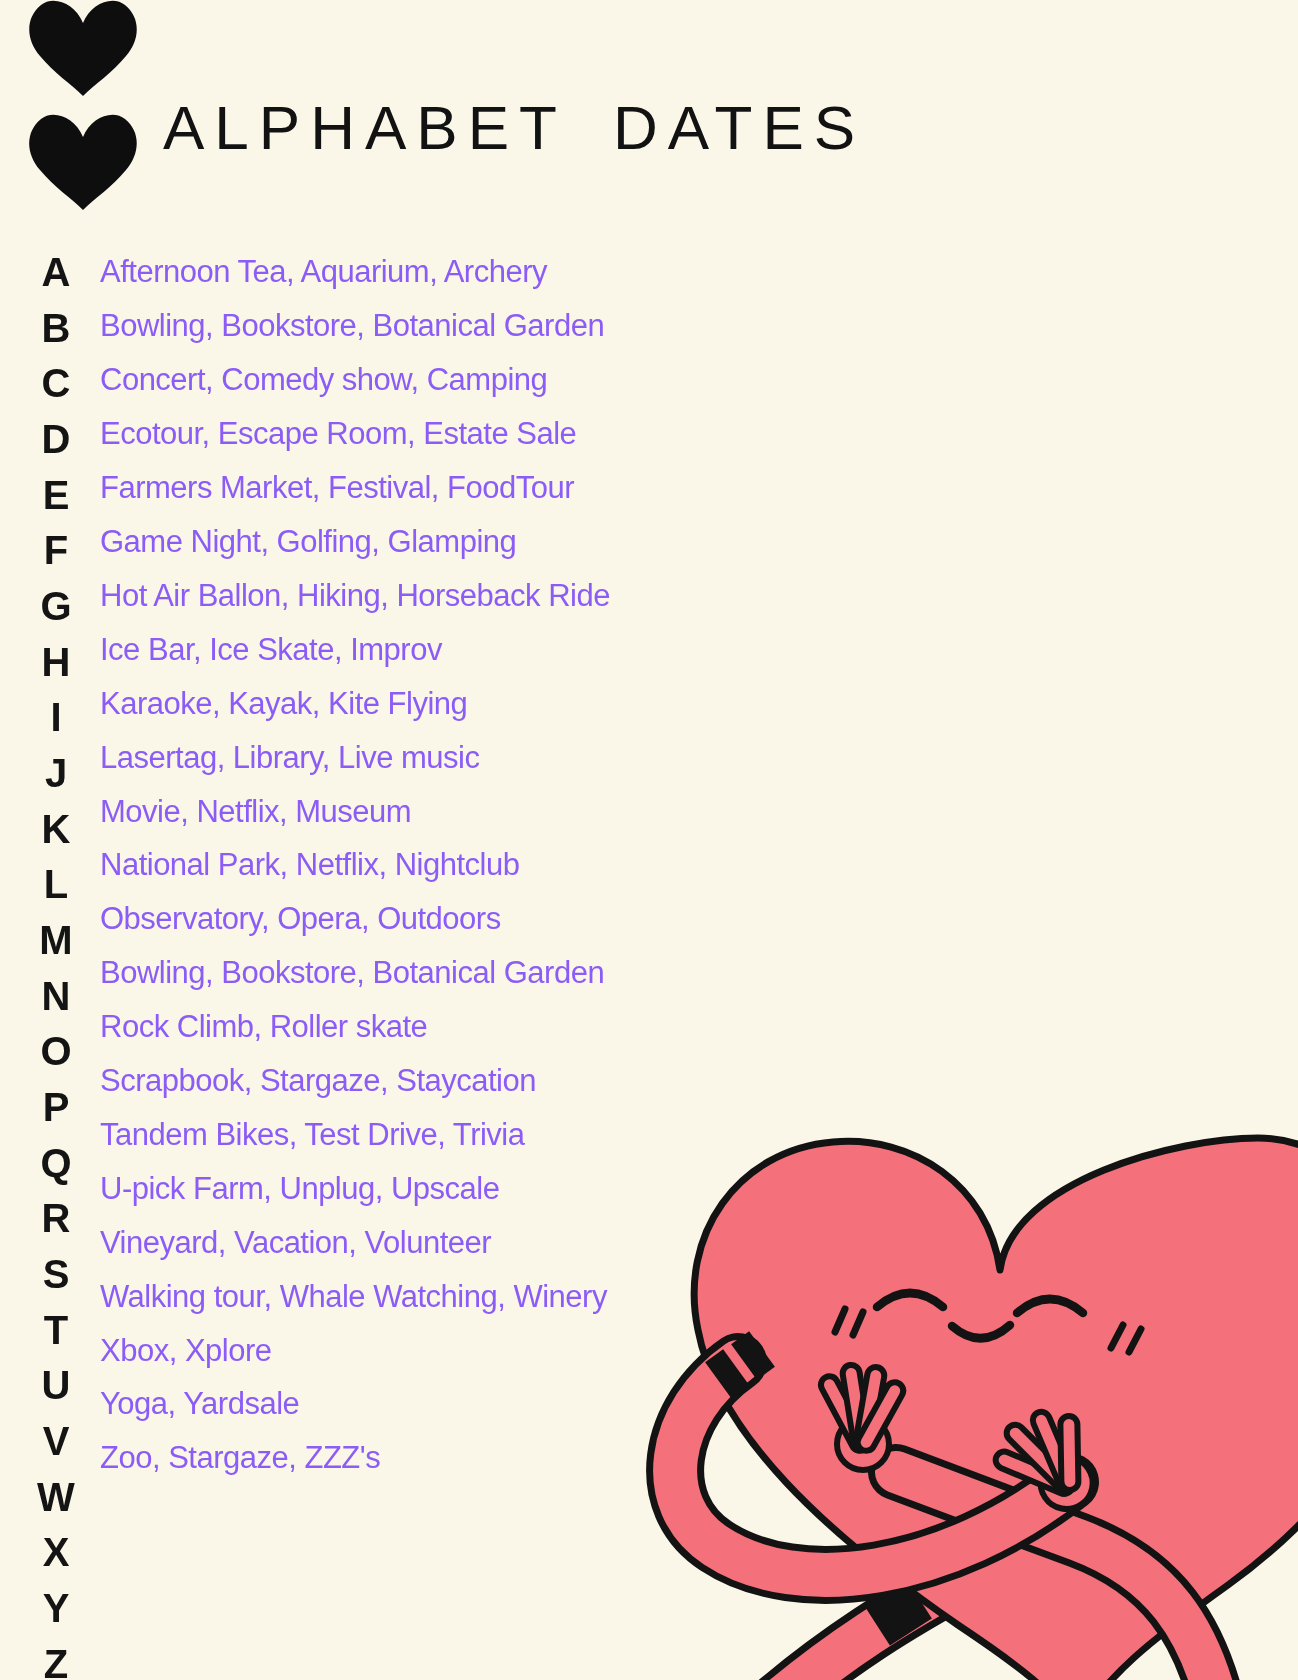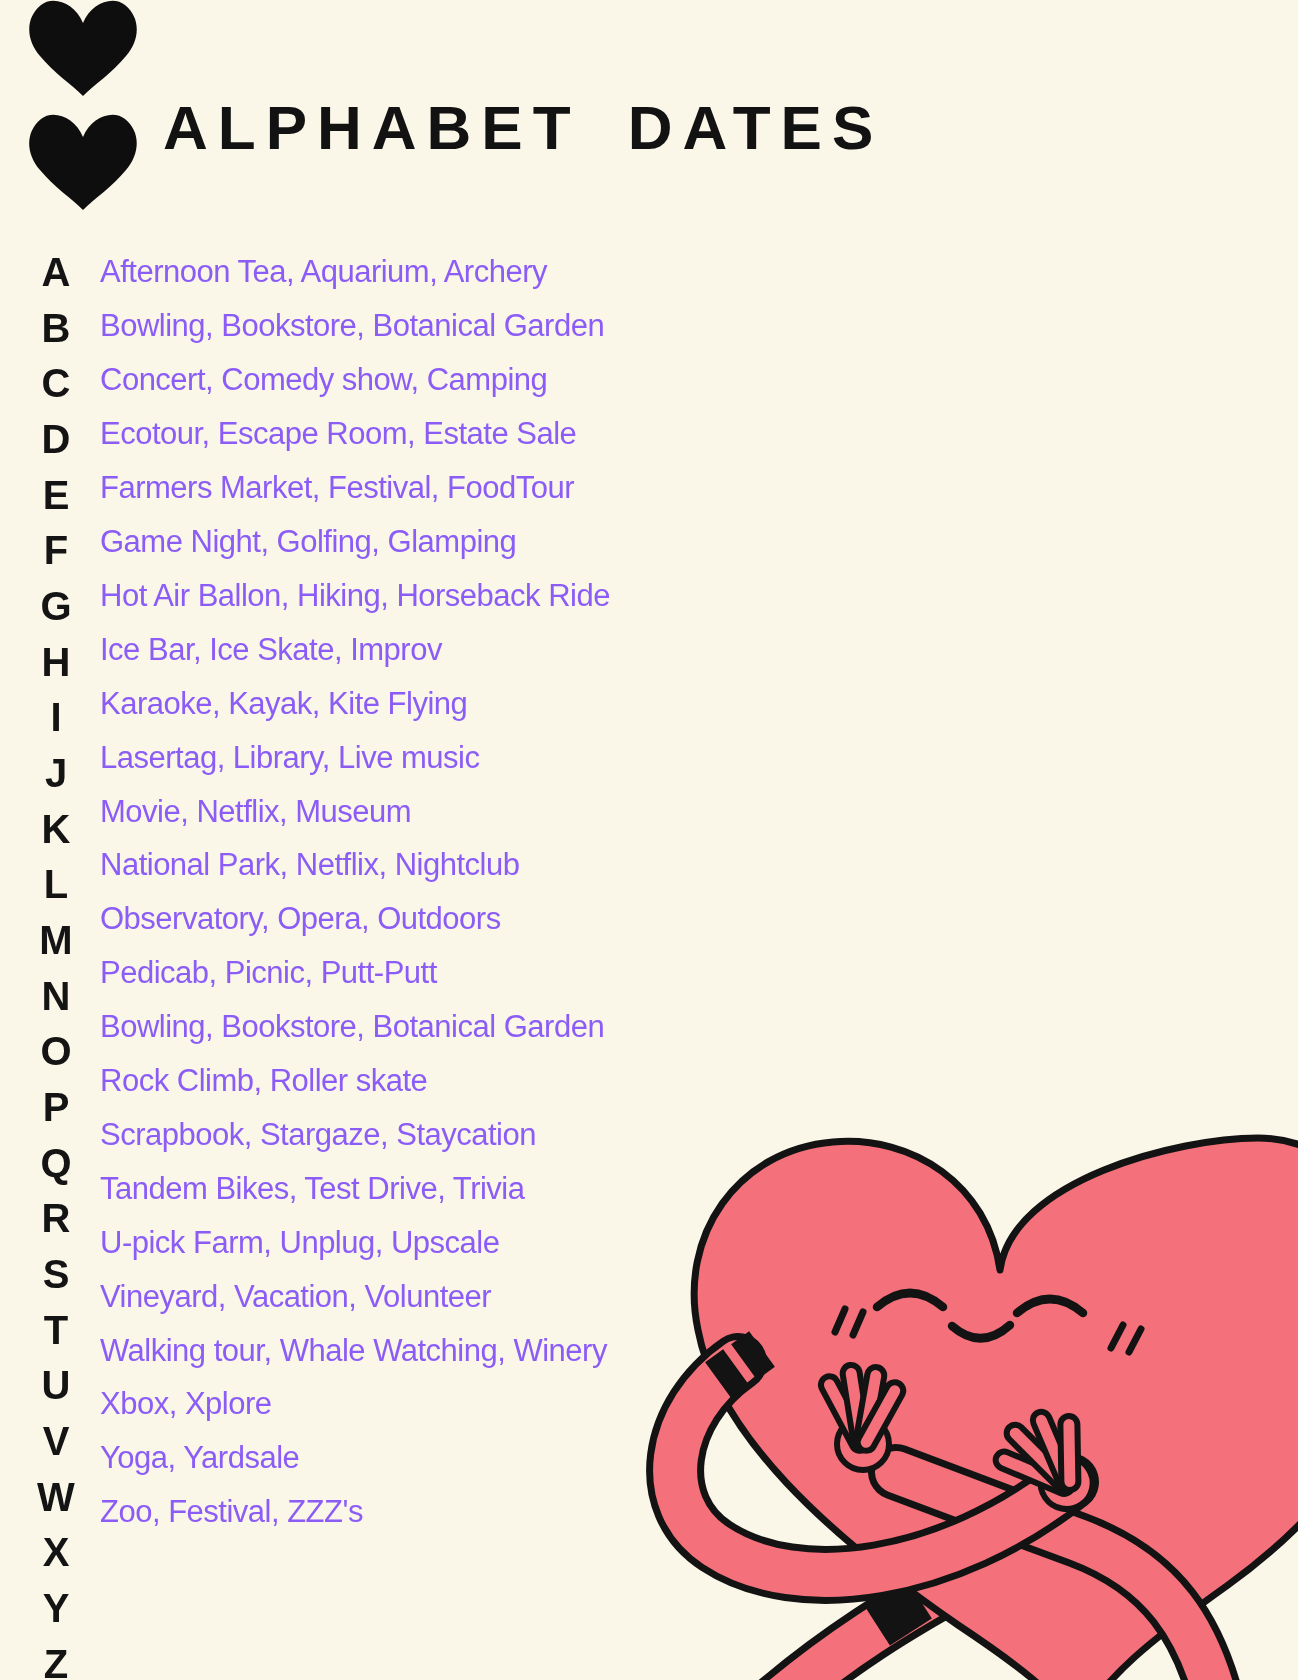--- a/index.html
+++ b/index.html
@@ -11,21 +11,21 @@
     font-family: "Liberation Sans", sans-serif;
     color: #161616;
   }
   .top-hearts {
     position: absolute; left: 6px; top: 0;
   }
   .title {
     position: absolute;
     left: 163px; top: 50px;
     font-size: 62px;
-    font-weight: 700;
+    font-weight: 400;
     letter-spacing: 10px;
     word-spacing: 20px;
     color: #121212;
     white-space: nowrap;
   }
   .letters-col {
     position: absolute;
     left: 0; top: 244px;
     width: 112px;
   }
@@ -100,31 +100,30 @@
     <div class="idea">Ecotour, Escape Room, Estate Sale</div>
     <div class="idea">Farmers Market, Festival, FoodTour</div>
     <div class="idea">Game Night, Golfing, Glamping</div>
     <div class="idea">Hot Air Ballon, Hiking, Horseback Ride</div>
     <div class="idea">Ice Bar, Ice Skate, Improv</div>
     <div class="idea">Karaoke, Kayak, Kite Flying</div>
     <div class="idea">Lasertag, Library, Live music</div>
     <div class="idea">Movie, Netflix, Museum</div>
     <div class="idea">National Park, Netflix, Nightclub</div>
     <div class="idea">Observatory, Opera, Outdoors</div>
-    <div class="idea">Pedicab, Picnic, Putt-Putt</div>
     <div class="idea">Bowling, Bookstore, Botanical Garden</div>
     <div class="idea">Rock Climb, Roller skate</div>
     <div class="idea">Scrapbook, Stargaze, Staycation</div>
     <div class="idea">Tandem Bikes, Test Drive, Trivia</div>
     <div class="idea">U-pick Farm, Unplug, Upscale</div>
     <div class="idea">Vineyard, Vacation, Volunteer</div>
     <div class="idea">Walking tour, Whale Watching, Winery</div>
     <div class="idea">Xbox, Xplore</div>
     <div class="idea">Yoga, Yardsale</div>
-    <div class="idea">Zoo, Festival, ZZZ's</div>
+    <div class="idea">Zoo, Stargaze, ZZZ's</div>
   </div>
 
 <svg class="mascot" width="660" height="600" viewBox="0 0 660 600" aria-hidden="true">
   <g stroke="#131313" stroke-linecap="round" fill="none">
 
     <g>
       <path d="M 330,495 C 275,525 195,570 110,648" stroke-width="58"></path>
       <path d="M 330,495 C 275,525 195,570 110,648" stroke="#F4707A" stroke-width="44"></path>
       <path d="M 282,520 L 240,547" stroke-width="44" stroke-linecap="butt"></path>
     </g>

